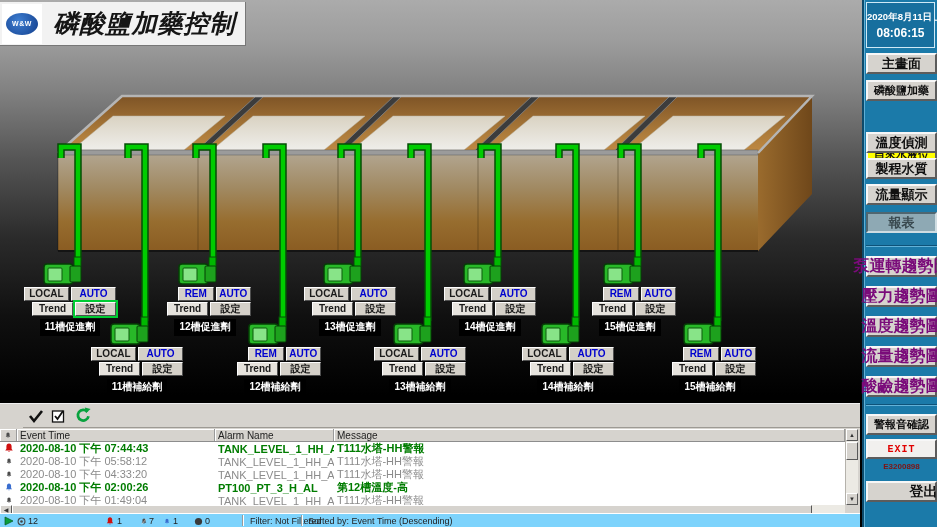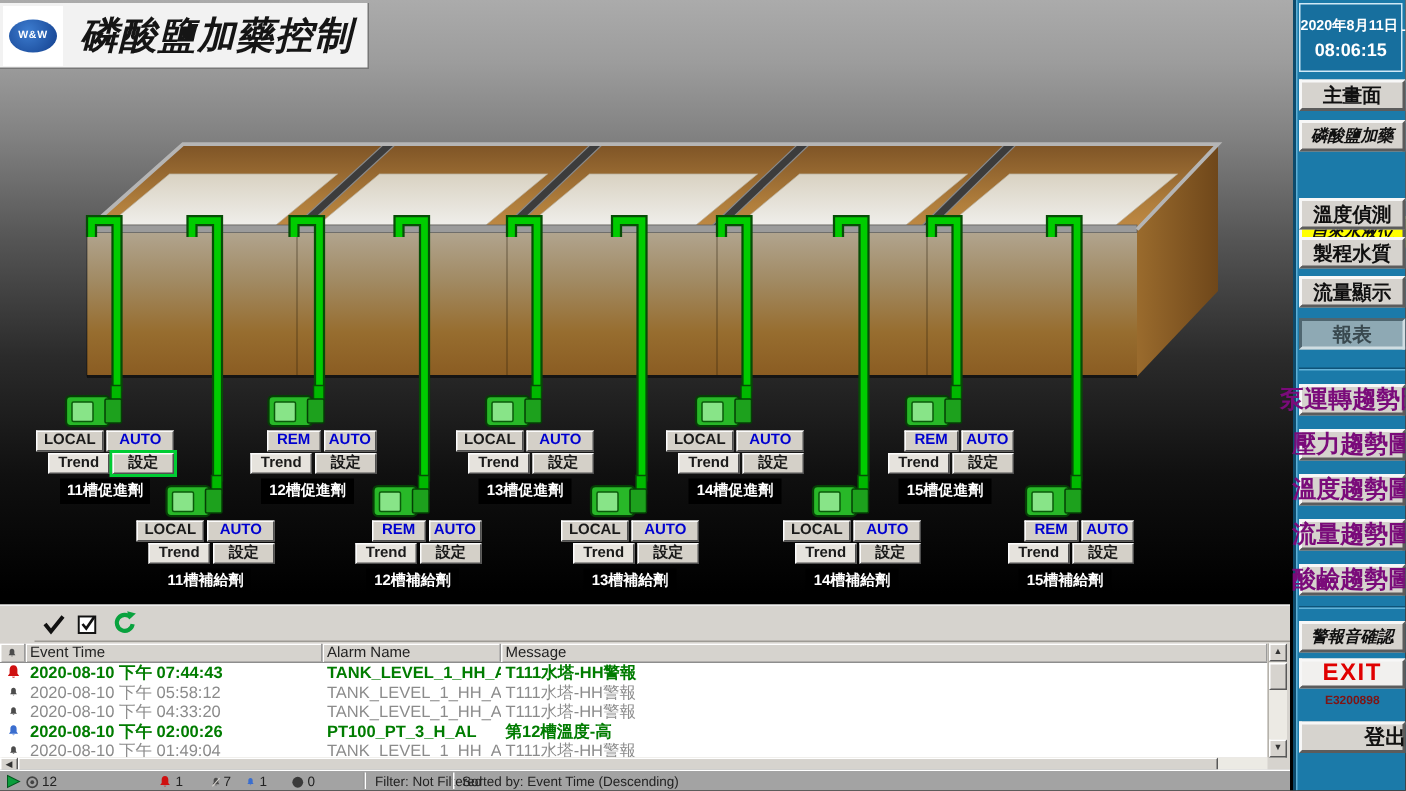--- a/index.html
+++ b/index.html
@@ -50,43 +50,43 @@
   .bell[data-bell="gray"]{color:#4c4c4c;} .bell[data-bell="gray"] svg{width:6px;height:7px;}
   .vscroll{position:absolute;right:2px;top:25px;width:13px;height:76px;background:#eceae4;border-left:1px solid #b5b2ab;}
   .sbtn{height:12px;background:#d6d3ce;border:1px solid;border-color:#fff #585858 #585858 #fff;
     font-size:6px;color:#333;display:flex;align-items:center;justify-content:center;}
   .sbtn.down{position:absolute;bottom:0;left:0;right:0;}
   .vthumb{position:absolute;top:13px;left:0;right:0;height:18px;background:#d6d3ce;border:1px solid;border-color:#fff #585858 #585858 #fff;}
   .hscroll{position:absolute;left:0;top:101px;width:845px;height:9px;background:#eceae4;display:flex;}
   .hbtn{width:12px;height:9px;background:#d6d3ce;border:1px solid;border-color:#fff #585858 #585858 #fff;
     font-size:6px;color:#333;display:flex;align-items:center;justify-content:center;flex:none;}
   .hthumb{width:800px;height:9px;background:#d6d3ce;border:1px solid;border-color:#fff #585858 #585858 #fff;flex:none;}
-  .astatus{position:absolute;left:0;bottom:0;width:860px;height:14px;background:#a3a3a3;border-top:1px solid #fff;
+  .astatus{position:absolute;left:0;bottom:0;width:860px;height:14px;background:#7dd3fc;border-top:1px solid #fff;
     font-size:9px;color:#222;}
   .sitem{position:absolute;top:1px;display:flex;align-items:center;gap:2px;height:12px;}
   .groove{position:absolute;top:1px;width:2px;height:11px;border-left:1px solid #9a9a9a;border-right:1px solid #fff;}
   
   .sidebar{position:absolute;right:0;top:0;width:75px;height:527px;background:#1b7aa9;
     border-left:2px solid #0d4a6b;box-shadow:inset 1px 0 0 #5fb0d6;}
   .dt-box{position:absolute;left:2px;top:2px;width:69px;height:46px;background:#176f9e;border:1px solid #cfe9f6;
     color:#fff;text-align:center;display:flex;flex-direction:column;justify-content:center;gap:2px;}
   .dt-box .l1{font-size:9.5px;font-weight:bold;white-space:nowrap;}
   .dt-box .l2{font-size:12px;font-weight:bold;}
   .navbtn{position:absolute;left:2px;width:71px;height:21px;background:#d6d3ce;
     border:2px solid;border-color:#f7f7f7 #5c5c5c #5c5c5c #f7f7f7;
     font-weight:bold;font-size:13px;color:#101010;display:flex;align-items:center;justify-content:center;
     white-space:nowrap;padding:0;cursor:default;}
   .navbtn.yellow{background:#ffff00;margin-top:38px;}
   .navbtn.pressed{background:#8ea9b4;color:#39494f;border-color:#4f6670 #cfdde2 #cfdde2 #4f6670;}
   .navbtn.trendb{color:#7a0b7a;font-size:16px;}
-  .navbtn.exitb{background:#f1f0ee;color:#e00000;font-size:16px;letter-spacing:1px;}
+  .navbtn.exitb{background:#f1f0ee;color:#e00000;font-size:10px;letter-spacing:1px;font-family:Liberation Mono, monospace;}
   .navbtn.logoutb{font-size:14px;padding-left:44px;}
   .sb-divider{position:absolute;left:2px;width:71px;height:2px;border-top:1px solid #0e5379;border-bottom:1px solid #63b2d8;}
   .devid{position:absolute;left:0;width:75px;text-align:center;font-size:8px;font-weight:bold;color:#7e1414;}
-  .fit{font-size:11px;font-style:italic;}
+  .fit{font-size:11px;}
 </style>
 </head>
 <body>
 
 <div class="stage">
 
   <svg class="gfx" width="937" height="527" viewBox="0 0 937 527">
     <defs>
       <linearGradient id="gWall" x1="0" y1="0" x2="0" y2="1">
         <stop offset="0" stop-color="#7e5426"></stop>

